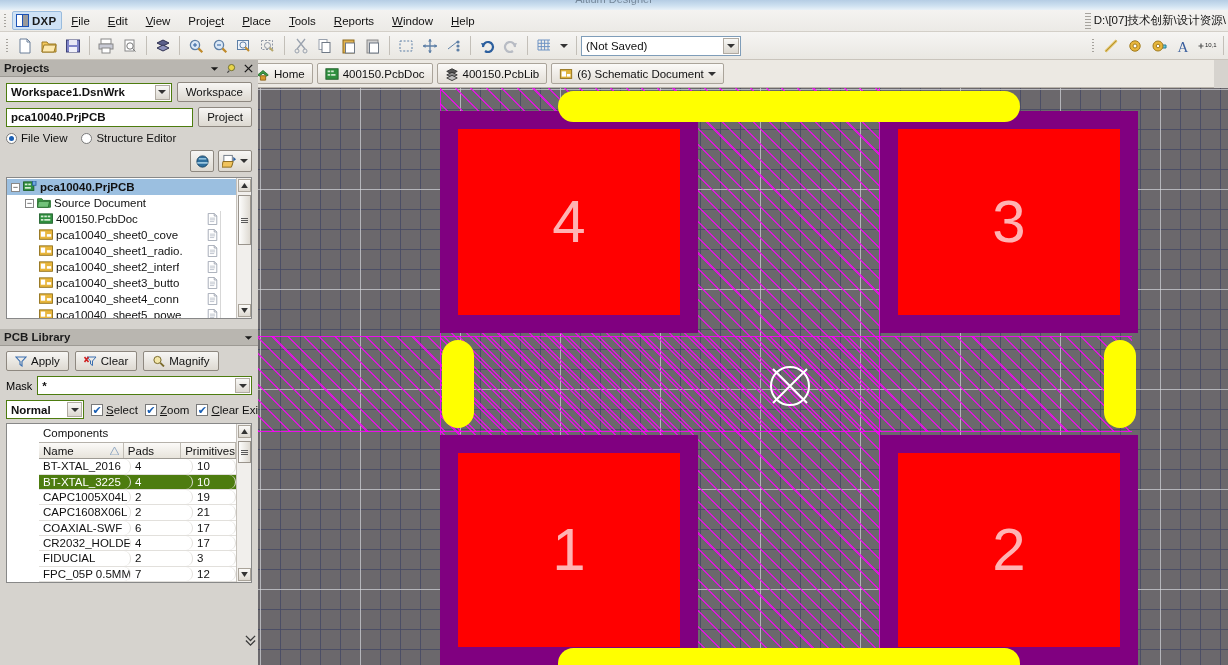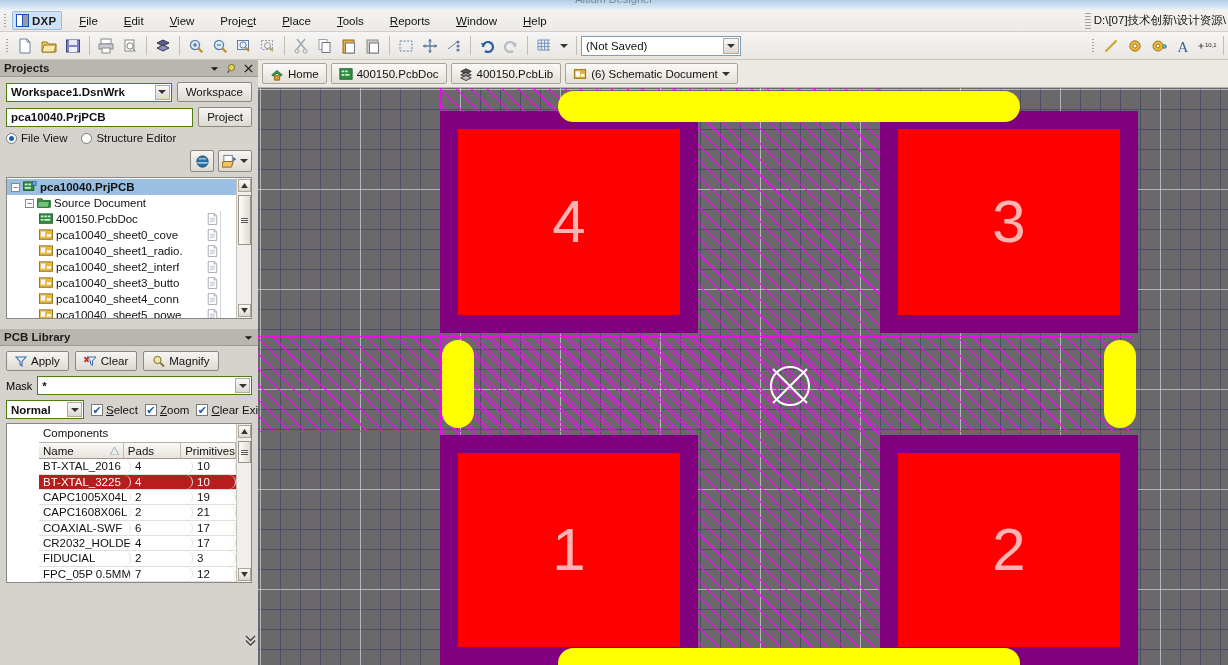--- a/index.html
+++ b/index.html
@@ -39,21 +39,21 @@
   }
   .dxpbtn {
     display:flex; align-items:center; gap:3px;
     height:19px; padding:0 5px 0 3px; margin-left:1px;
     border:1px solid #99bbdd; background:#cfe2f5; border-radius:2px;
   }
   .dxplogo { width:13px; height:13px; background:#1c52b5; position:relative; flex:none;}
   .dxplogo::before{content:"";position:absolute;left:1px;top:1px;width:5px;height:11px;background:#fff;}
   .dxplogo::after{content:"";position:absolute;left:7px;top:1px;width:5px;height:11px;background:#9a9a9a;}
   .dxptext{font-weight:bold;font-size:11.5px;color:#1a1a1a;letter-spacing:.2px;}
-  .menuitem { padding: 3px 9px; color:#111; font-size:11.5px; white-space:nowrap;margin-left:8px;}
+  .menuitem { padding: 3px 9px; color:#111; font-size:11.5px; white-space:nowrap;}
   .menuitem u { text-decoration: underline; }
   .pathfield {
     margin-left:auto; display:flex; align-items:center; gap:3px;
     padding-right:2px; color:#111; font-size:11.5px; white-space:nowrap; overflow:hidden;
   }
   .vgrip { width:6px; height:16px;
     background-image: repeating-linear-gradient(to bottom,#a6a39d 0 1px, transparent 1px 3px);
   }
 
   
@@ -74,21 +74,21 @@
   .combo .arrow {
     position:absolute; right:1px; top:1px; width:16px; height:16px;
     background: linear-gradient(to bottom,#f8f8f6,#dcd8d0);
     border:1px solid #b0aaa1; display:flex;align-items:center;justify-content:center;
   }
   .caret { width:0;height:0;border-left:4px solid transparent;border-right:4px solid transparent;
            border-top:4px solid #333; }
 
   
   .tabbar {
-    position:absolute; left:258px; top:60px; width:970px; height:28px;
+    position:absolute; left:244px; top:60px; width:970px; height:28px;
     background:#ece9e3; border-bottom:1px solid #b9b4ab;
     display:flex; align-items:center; padding-left:4px; gap:4px;
   }
   .tab {
     height:21px; display:flex; align-items:center; gap:4px; padding:0 7px;
     background: linear-gradient(to bottom,#fbfaf8,#e4e0d8);
     border:1px solid #aaa49a; border-radius:2px; font-size:11.5px; color:#111;
     white-space:nowrap;
   }
 
@@ -159,21 +159,21 @@
   
   .gridwrap{ background:#fff; border:1px solid #888; height:160px; display:flex; overflow:hidden;}
   .gridmain{ flex:1; display:flex; flex-direction:column; min-width:0;margin-left:32px;}
   .gridtitle{ height:21px; border-bottom:1px solid #b5b1aa; display:flex;align-items:center;
               padding-left:4px; font-size:11.5px; color:#111; background:#fff;}
   .ghead{ height:18px; display:flex; border-bottom:1px solid #9d9a94;
           background:linear-gradient(to bottom,#fbfaf8,#e7e3db);}
   .gh{ font-size:11.5px;color:#111; display:flex;align-items:center;padding-left:4px;
        border-right:1px solid #c0bcb4; position:relative;}
   .grow{ height:17px; display:flex; border-bottom:1px solid #e2e0dc; font-size:11.5px; color:#111;}
-  .grow.sel{ background:#b91c1c; color:#fff;}
+  .grow.sel{ background:#4d7c0f; color:#fff;}
   .gc{ display:flex;align-items:center;padding-left:4px; border-right:1px solid #e2e0dc; overflow:hidden;
        white-space:nowrap;border-radius:7px;}
   .c1{ width:92px;} .c2{ width:62px;} .c3{ flex:1;}
 
   
   .canvas { position:absolute; left:258px; top:88px; width:970px; height:577px;
             background:#6b686c; overflow:hidden; }
   .gridlines{ position:absolute; inset:0;
     background-image:
       repeating-linear-gradient(to right, rgba(70,74,100,.85) 0 1px, transparent 1px 20px),

